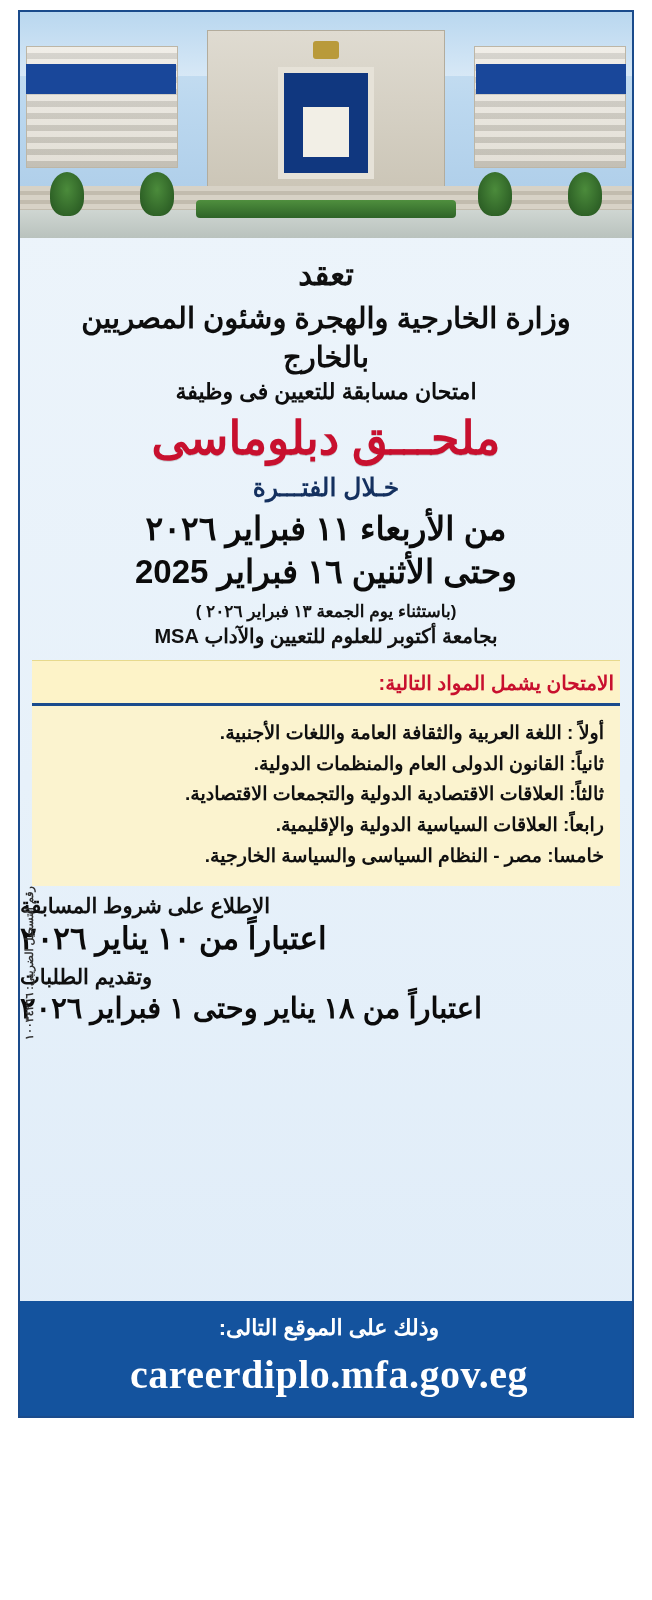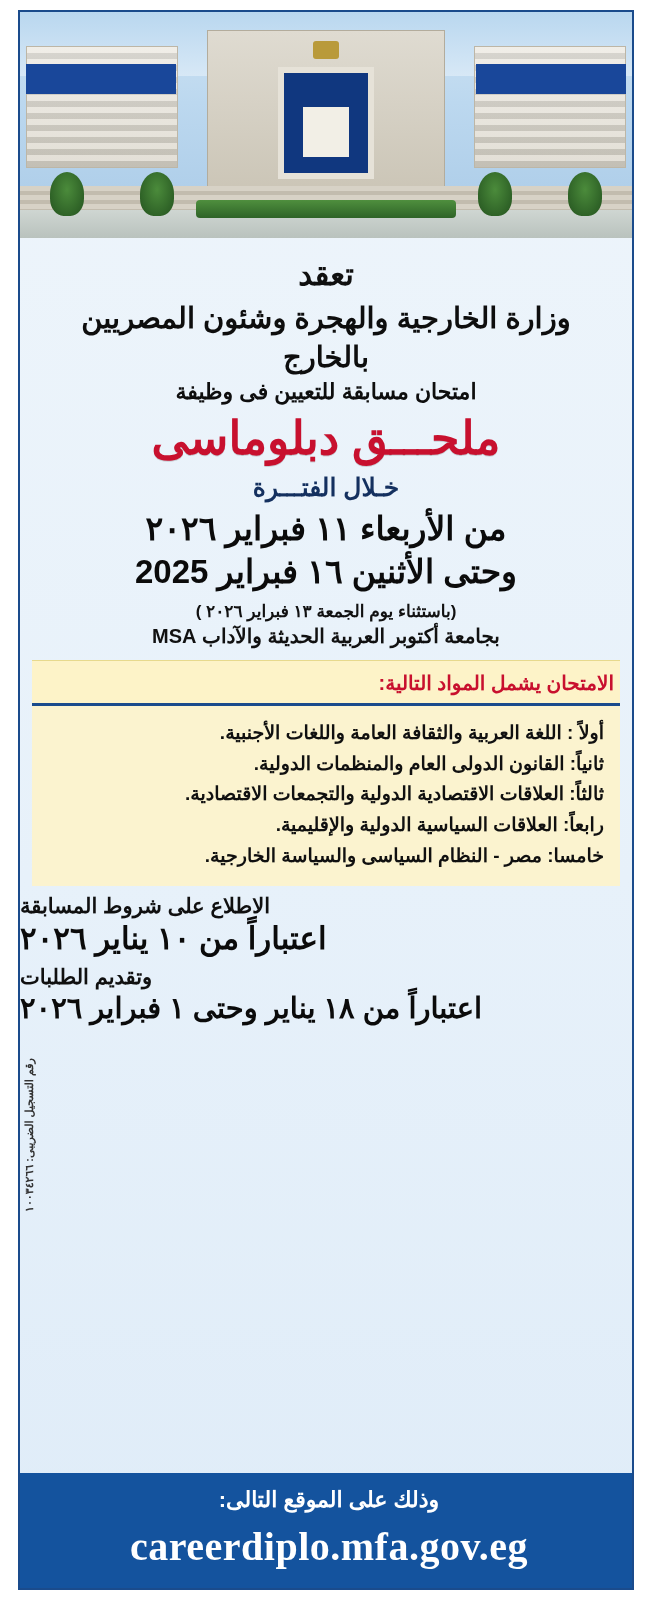--- a/index.html
+++ b/index.html
@@ -15,21 +15,21 @@
     width: 652px;
     height: 1600px;
     background: #ffffff;
     overflow: hidden;
   }
   .ad {
     position: absolute;
     left: 18px;
     top: 10px;
     width: 616px;
-    height: 1580px;
+    height: 1408px;
     background: linear-gradient(180deg, #eef5fb 0%, #e7f1fa 55%, #dfecf8 100%);
     border: 2px solid #1a4b8c;
     box-sizing: border-box;
     overflow: hidden;
   }
 
   
   .photo {
     position: relative;
     width: 100%;
@@ -287,21 +287,21 @@
     <div class="body-wrap">
       <div class="ta3qad">تعقد</div>
       <div class="org">وزارة الخارجية والهجرة وشئون المصريين بالخارج</div>
       <div class="exam-line">امتحان مسابقة للتعيين فى وظيفة</div>
       <div class="job-title">ملحـــق دبلوماسى</div>
 
       <div class="period-label">خـلال الفتـــرة</div>
       <div class="date-line">من الأربعاء ١١ فبراير ٢٠٢٦</div>
       <div class="date-line">وحتى الأثنين ١٦ فبراير 2025</div>
       <div class="except">(باستثناء يوم الجمعة ١٣ فبراير ٢٠٢٦ )</div>
-      <div class="venue">بجامعة أكتوبر العربية الحديثة والآداب MSA</div>
+      <div class="venue">بجامعة أكتوبر للعلوم للتعيين والآداب MSA</div>
     </div>
 
     <div class="subjects-banner">
       <div class="t">الامتحان يشمل المواد التالية:</div>
     </div>
     <div class="subjects-box">
       <div class="item">أولاً : اللغة العربية والثقافة العامة واللغات الأجنبية.</div>
       <div class="item">ثانياً: القانون الدولى العام والمنظمات الدولية.</div>
       <div class="item">ثالثاً: العلاقات الاقتصادية الدولية والتجمعات الاقتصادية.</div>
       <div class="item">رابعاً: العلاقات السياسية الدولية والإقليمية.</div>

